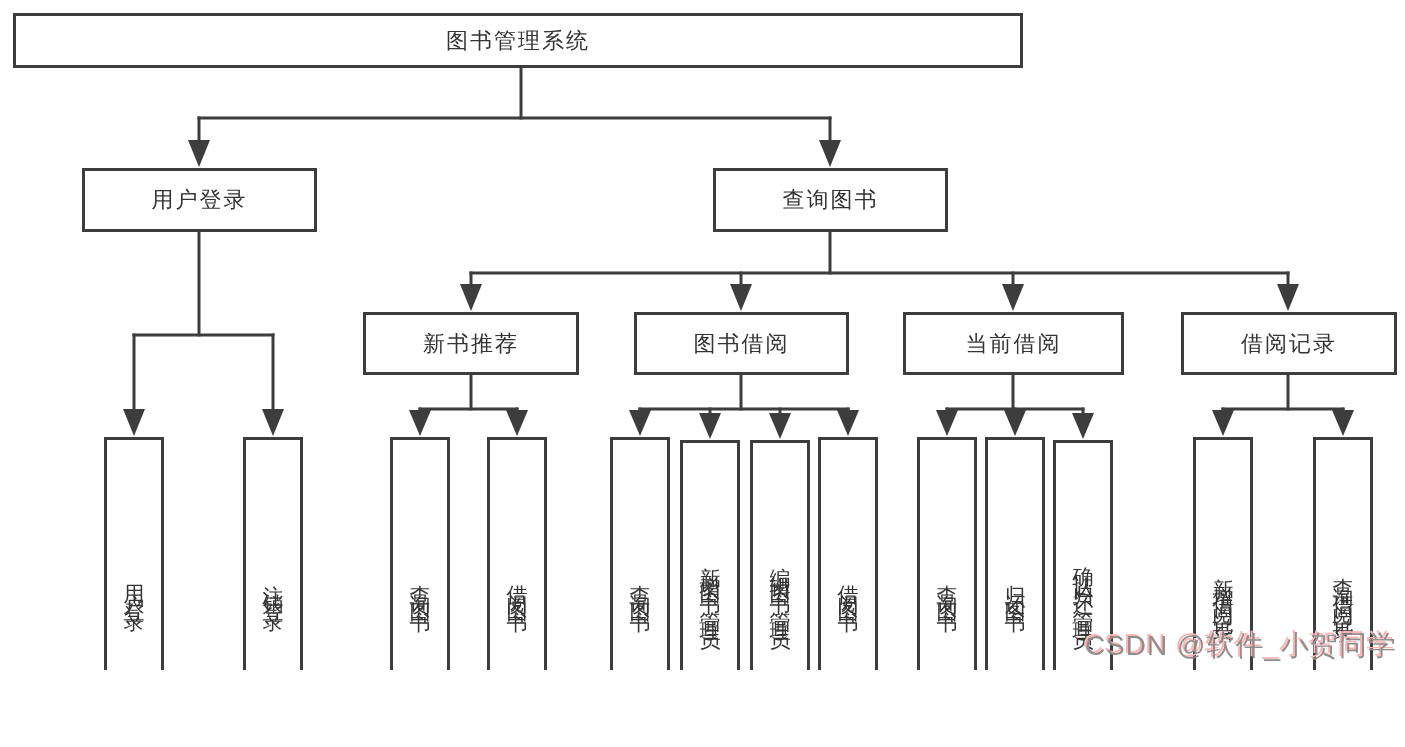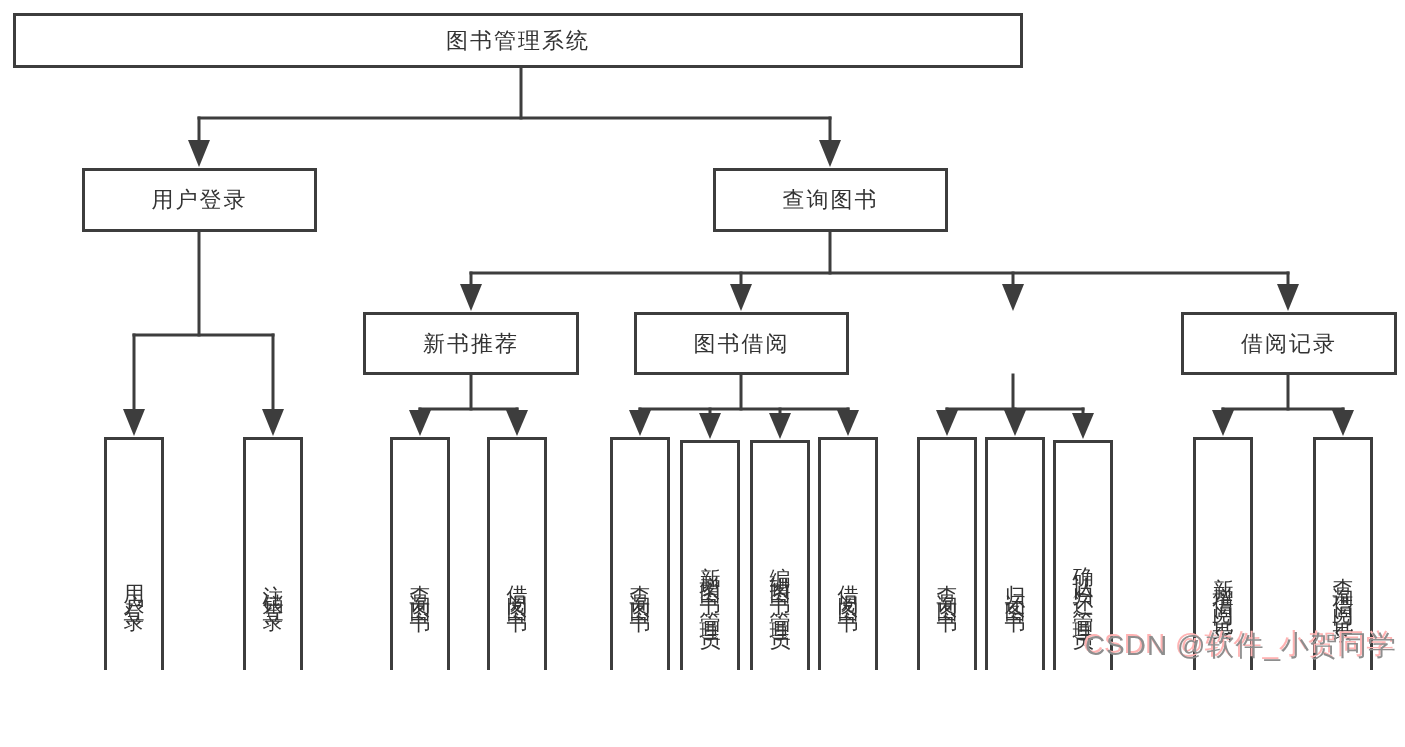--- a/index.html
+++ b/index.html
@@ -128,20 +128,21 @@
     </g>
   </svg>
 
   <div class="node" style="left:13px;top:13px;width:1010px;height:55px;">图书管理系统</div>
 
   <div class="node" style="left:82px;top:168px;width:235px;height:64px;">用户登录</div>
   <div class="node" style="left:713px;top:168px;width:235px;height:64px;">查询图书</div>
 
   <div class="node" style="left:363px;top:312px;width:216px;height:63px;">新书推荐</div>
   <div class="node" style="left:634px;top:312px;width:215px;height:63px;">图书借阅</div>
+  <div class="node" style="left:903px;top:312px;width:221px;height:63px;">当前借阅</div>
   <div class="node" style="left:1181px;top:312px;width:216px;height:63px;">借阅记录</div>
 
   <div class="node leaf" style="left:104px;top:437px;width:60px;height:297px;">用户登录</div>
   <div class="node leaf" style="left:243px;top:437px;width:60px;height:297px;">注销登录</div>
 
   <div class="node leaf" style="left:390px;top:437px;width:60px;height:297px;">查询图书</div>
   <div class="node leaf" style="left:487px;top:437px;width:60px;height:297px;">借阅图书</div>
 
   <div class="node leaf" style="left:610px;top:437px;width:60px;height:297px;">查询图书</div>
   <div class="node leaf" style="left:680px;top:440px;width:60px;height:301px;">新增图书（管理员）</div>

